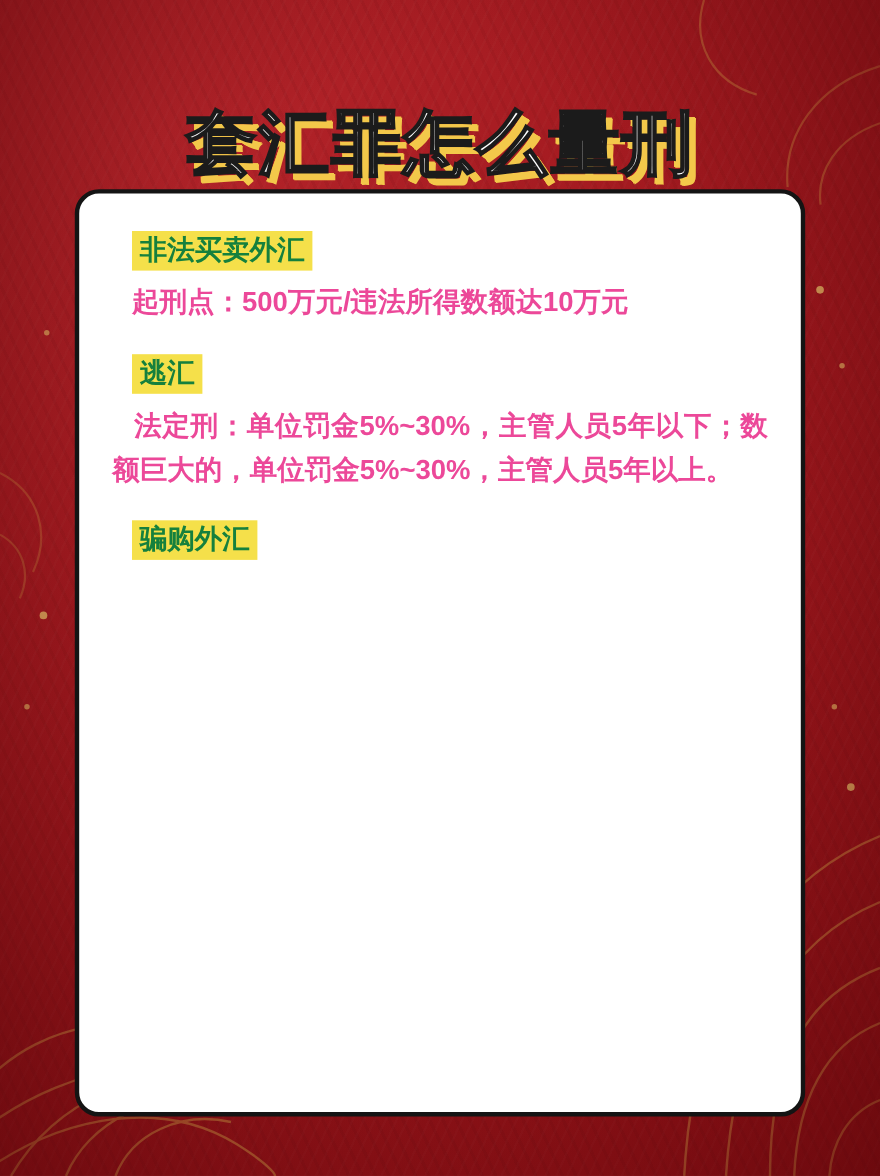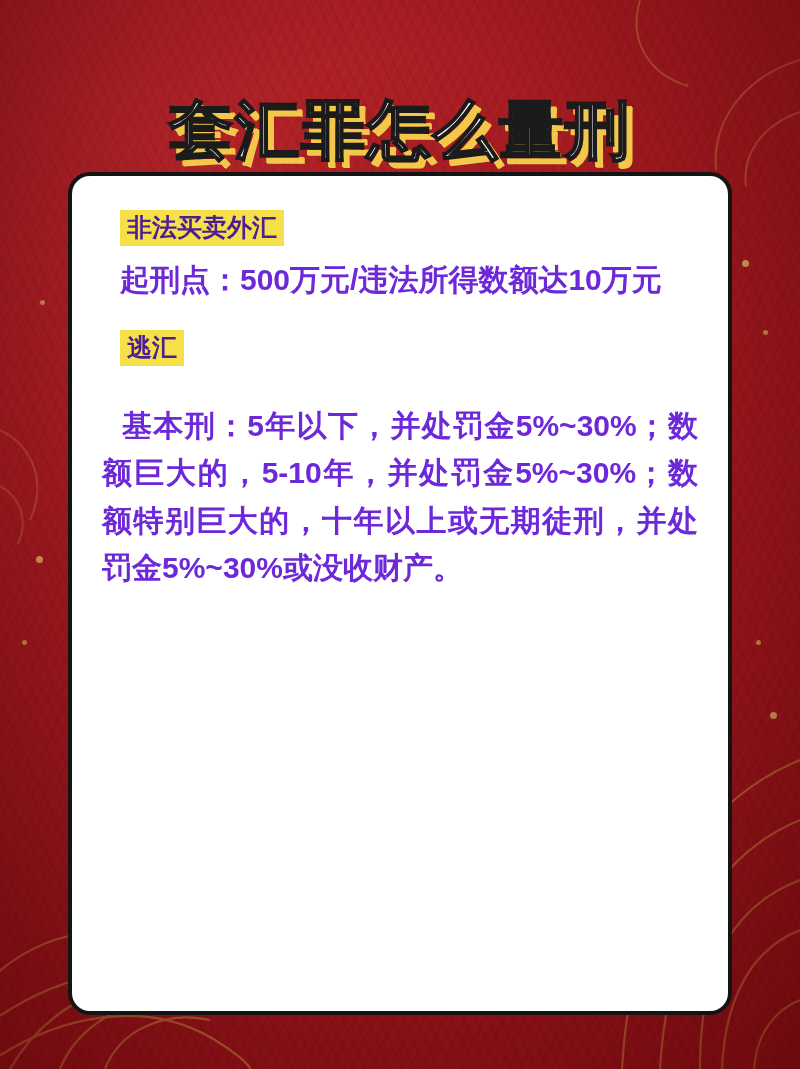--- a/index.html
+++ b/index.html
@@ -91,30 +91,30 @@
     z-index: 6;
   }
 
   .section { margin-bottom: 26px; }
   .section:last-child { margin-bottom: 0; }
 
   .sec-head {
     display: inline-block;
     font-size: 25px;
     font-weight: 700;
-    color: #4c1d95;
+    color: #15803d;
     background: #f5e04a;
     padding: 2px 7px 3px 7px;
     margin: 0 0 10px 18px;
     line-height: 1.25;
   }
   .sec-body {
-    font-size: 30px;
+    font-size: 25px;
     line-height: 1.58;
-    color: #6d28d9;
+    color: #ec4899;
     font-weight: 600;
     text-align: justify;
     text-indent: 0;
   }
   .sec-body p {
     margin: 0 0 2px 0;
     text-indent: 24px;
   }
 
   
@@ -180,23 +180,24 @@
   <div class="section" id="section-1">
     <div class="sec-head">非法买卖外汇</div>
     <div class="sec-body">
       <p>起刑点：500万元/违法所得数额达10万元</p>
     </div>
   </div>
 
   <div class="section" id="section-2">
     <div class="sec-head">逃汇</div>
     <div class="sec-body">
+      <p>法定刑：单位罚金5%~30%，主管人员5年以下；数额巨大的，单位罚金5%~30%，主管人员5年以上。</p>
     </div>
   </div>
 
   <div class="section" id="section-3">
+    <div class="sec-head">骗购外汇</div>
     <div class="sec-body">
-      <p>基本刑：5年以下，并处罚金5%~30%；数额巨大的，5-10年，并处罚金5%~30%；数额特别巨大的，十年以上或无期徒刑，并处罚金5%~30%或没收财产。</p>
     </div>
   </div>
 
   <div class="bottom-space"></div>
 </div>
 
 </body></html>

